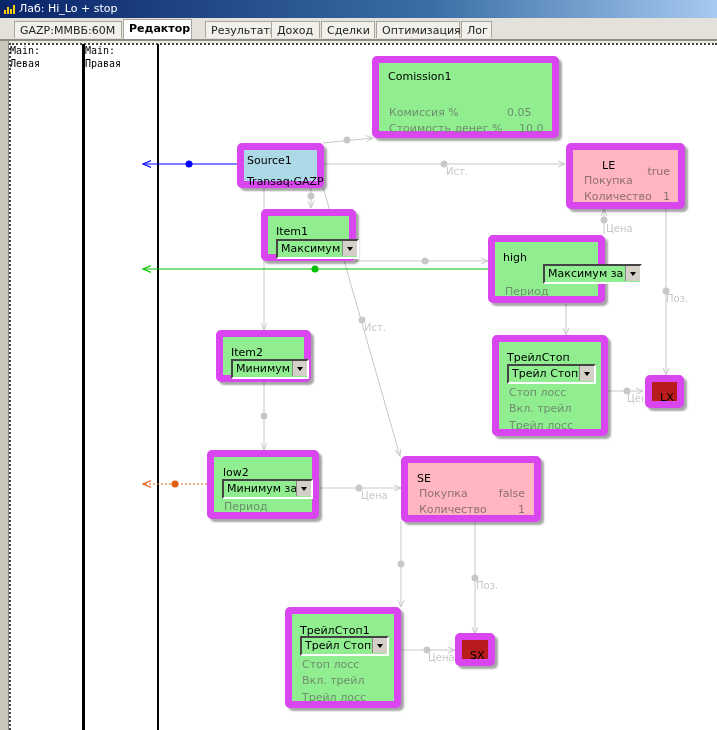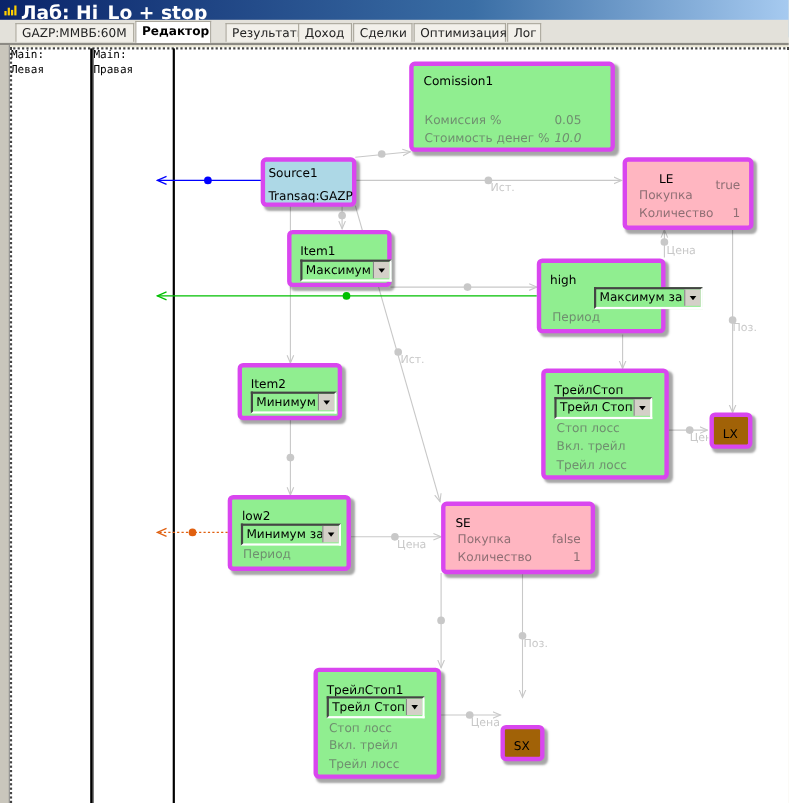--- a/index.html
+++ b/index.html
@@ -1,36 +1,36 @@
 <!DOCTYPE html>
 <html><head>
 <meta charset="utf-8">
 <style>
   html, body { margin:0; padding:0; }
   body { width:717px; height:730px; overflow:hidden; background:#ece9d8; font-family:"DejaVu Sans", sans-serif; position:relative; }
   .titlebar { position:absolute; left:0; top:0; width:717px; height:34px;
-    background:linear-gradient(to right,#0a246a 0%,#3a6ea5 60%,#a6caf0 100%); color:#fff; font-weight:bold; font-size:17px; }
+    background:linear-gradient(to right,#0a246a 0%,#3a6ea5 60%,#a6caf0 100%); color:#fff; font-weight:normal; font-size:11px; }
   .titlebar .ico { position:absolute; left:3px; top:3px; width:14px; height:12px; }
   .titlebar .ttl { position:absolute; left:19px; top:2px; }
   .tabs { position:absolute; left:0; top:18px; width:717px; height:22px; background:#e3e1da; }
   .tab { position:absolute; top:3px; height:17px; font-size:11px; line-height:17px; color:#222; padding:0 5px;
     border:1px solid #a9a69b; border-bottom:none; background:#f2f0ea; box-sizing:border-box; white-space:nowrap; }
   .tab.active { top:1px; height:20px; background:#fff; font-weight:bold; color:#000; z-index:2; }
   .sep { position:absolute; left:0; top:39px; width:717px; height:2px; background:#8c8a84; }
   .canvas { position:absolute; left:9px; top:43px; width:708px; height:687px; background:#fff; border-top:2px dotted #444; border-left:2px dotted #444; box-sizing:border-box; }
   .leftstrip { position:absolute; left:0; top:41px; width:9px; height:689px; background:#c9c6bc; border-right:1px solid #888; box-sizing:border-box; }
   .pane { position:absolute; top:44px; height:686px; font-size:10px; line-height:13px; color:#000; font-family:"DejaVu Sans Mono", monospace; }
   .pane1 { left:10px; width:72px; border-right:2px solid #000; }
   .pane2 { left:84px; width:72px; border-left:1px solid #000; border-right:2px solid #000; }
   svg.wires { position:absolute; left:0; top:0; width:717px; height:730px; }
-  .node { position:absolute; border:4px solid #d946ef; border-radius:5px; box-shadow:3px 3px 2px rgba(0,0,0,0.35); box-sizing:border-box; font-size:11px; }
+  .node { position:absolute; border:7px solid #d946ef; border-radius:5px; box-shadow:3px 3px 2px rgba(0,0,0,0.35); box-sizing:border-box; font-size:11px; }
   .node.green { background:#90ee90; }
   .node.pink { background:#ffb6c1; }
   .node.blue { background:#add8e6; }
-  .node.yellow { background:#a16207; }
+  .node.yellow { background:#b91c1c; }
   .ntitle { position:absolute; color:#000; white-space:nowrap; }
   .param { position:absolute; color:#6f8f6f; white-space:nowrap; }
   .pink .param { color:#8f6f74; }
   .pval { position:absolute; color:#6f8f6f; white-space:nowrap; text-align:center; }
   .pink .pval { color:#8f6f74; }
   .combo { position:absolute; background:#90ee90; border:2px solid #444; border-right-color:#fff; border-bottom-color:#fff; box-sizing:border-box; height:20px; font-size:11px; line-height:15px; padding-left:3px; color:#000; white-space:nowrap; overflow:hidden; }
   .combo .arrow { position:absolute; right:0; top:0; width:15px; height:15px; background:#d4d0c8; border-left:1px solid #888; box-sizing:border-box; }
   .combo .arrow::after { content:""; position:absolute; left:4px; top:6px; border-left:3px solid transparent; border-right:3px solid transparent; border-top:4px solid #000; }
   .wlabel { position:absolute; font-size:10px; color:#c8c8c8; }
 </style>
@@ -132,21 +132,21 @@
 <span class="wlabel" style="left:627px;top:393px;width:17px;overflow:hidden;">Цена</span>
 <span class="wlabel" style="left:361px;top:490px;">Цена</span>
 <span class="wlabel" style="left:476px;top:580px;">Поз.</span>
 <span class="wlabel" style="left:428px;top:652px;width:28px;overflow:hidden;">Цена</span>
 
 <div class="node green" style="left:372px;top:56px;width:187px;height:82px;">
   <span class="ntitle" style="left:9px;top:7px;">Comission1</span>
   <span class="param" style="left:10px;top:43px;">Комиссия %</span>
   <span class="pval" style="left:128px;top:43px;">0.05</span>
   <span class="param" style="left:10px;top:59px;">Стоимость денег %</span>
-  <span class="pval" style="left:128px;top:59px;font-style:italic;">10.0</span>
+  <span class="pval" style="left:140px;top:59px;">10.0</span>
 </div>
 
 <div class="node blue" style="left:237px;top:143px;width:87px;height:45px;">
   <span class="ntitle" style="left:3px;top:4px;">Source1</span>
   <span class="ntitle" style="left:3px;top:25px;">Transaq:GAZP</span>
 </div>
 
 <div class="node pink" style="left:566px;top:143px;width:119px;height:66px;">
   <span class="ntitle" style="left:9px;top:9px;margin-left:20px;">LE</span>
   <span class="param" style="left:11px;top:24px;">Покупка</span>
@@ -210,15 +210,15 @@
 <div class="node green" style="left:285px;top:607px;width:116px;height:101px;">
   <span class="ntitle" style="left:8px;top:10px;">ТрейлСтоп1</span>
   <div class="combo" style="left:8px;top:22px;width:89px;">
     <span>Трейл Стоп</span><span class="arrow"></span>
   </div>
   <span class="param" style="left:10px;top:44px;">Стоп лосс</span>
   <span class="param" style="left:10px;top:60px;">Вкл. трейл</span>
   <span class="param" style="left:10px;top:77px;">Трейл лосс</span>
 </div>
 
-<div class="node yellow" style="left:455px;top:659px;width:40px;height:33px;">
+<div class="node yellow" style="left:455px;top:633px;width:40px;height:33px;">
   <span class="ntitle" style="left:8px;top:9px;">SX</span>
 </div>
 
 </body></html>

